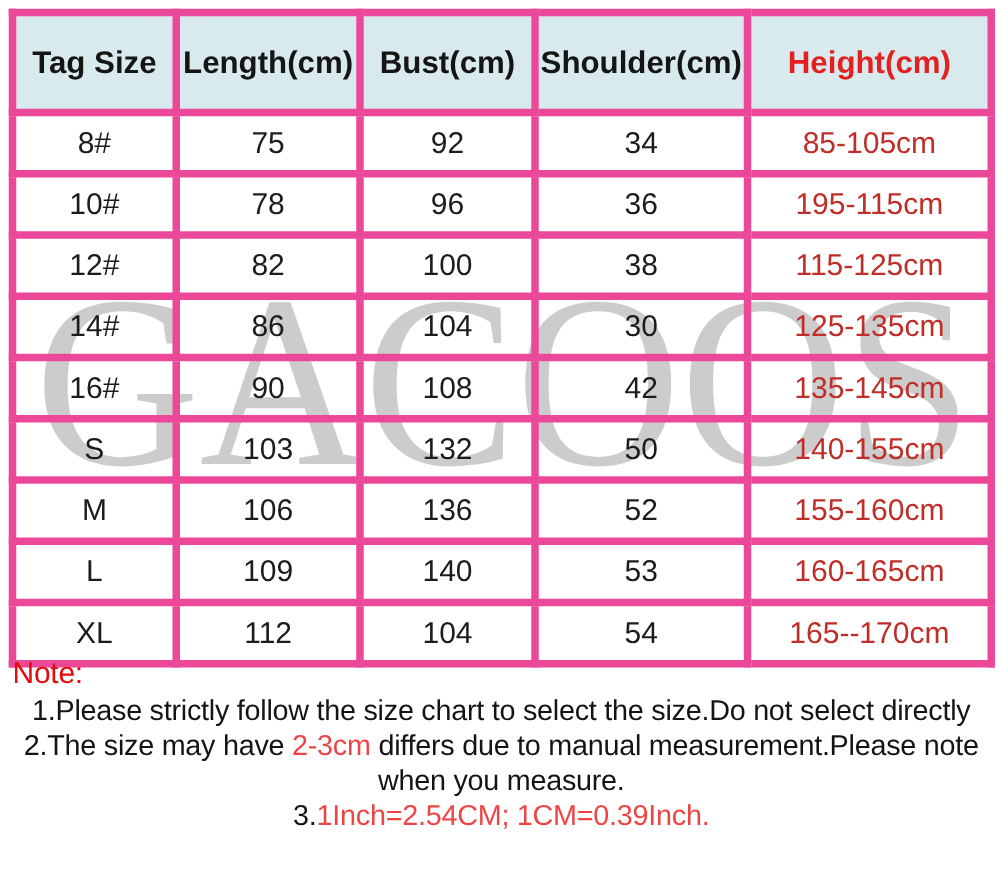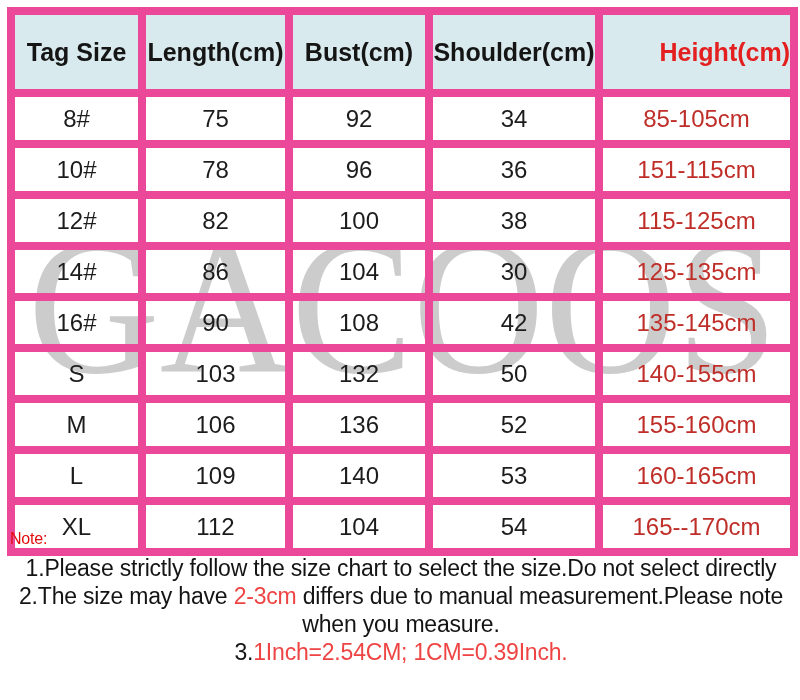--- a/index.html
+++ b/index.html
@@ -36,34 +36,34 @@
     position: absolute;
     left: 7px;
     top: 7px;
     width: 783px;
     border-collapse: collapse;
     table-layout: fixed;
     z-index: 1;
     background: transparent;
   }
   .size-table th, .size-table td {
-    border: 8px solid #ec4899;
+    border: 6px solid #ec4899;
     text-align: center;
     vertical-align: middle;
     padding: 0;
     overflow: hidden;
   }
   .size-table th {
     height: 74px;
     background: #d9eaee;
     font-size: 25px;
     font-weight: bold;
     color: #151515;
   }
-  .size-table th.red-col { color: #e41f1f; text-align: right; }
+  .size-table th.red-col { color: #e41f1f; }
   .size-table td {
     height: 43px;
     font-size: 24px;
     color: #1c1c1c;
     background: transparent;
   }
   .size-table td.red-col { color: #bf2e28; }
 
   
   .notes {
@@ -71,21 +71,21 @@
     left: 10px;
     top: 524px;
     width: 782px;
     z-index: 1;
     color: #141414;
     font-size: 23px;
     letter-spacing: -0.2px;
   }
   .note-title {
     color: #e20c0c;
-    font-size: 16px;
+    font-size: 24px;
     line-height: 30px;
   }
   .note-line { line-height: 28px; white-space: nowrap; text-align: center; }
   .red-inline { color: #ef4444; }
 </style>
 </head>
 <body>
 
 <div class="stage">
 
@@ -114,21 +114,21 @@
         <td>75</td>
         <td>92</td>
         <td>34</td>
         <td class="red-col">85-105cm</td>
       </tr>
       <tr>
         <td>10#</td>
         <td>78</td>
         <td>96</td>
         <td>36</td>
-        <td class="red-col">151-115cm</td>
+        <td class="red-col">195-115cm</td>
       </tr>
       <tr>
         <td>12#</td>
         <td>82</td>
         <td>100</td>
         <td>38</td>
         <td class="red-col">115-125cm</td>
       </tr>
       <tr>
         <td>14#</td>

